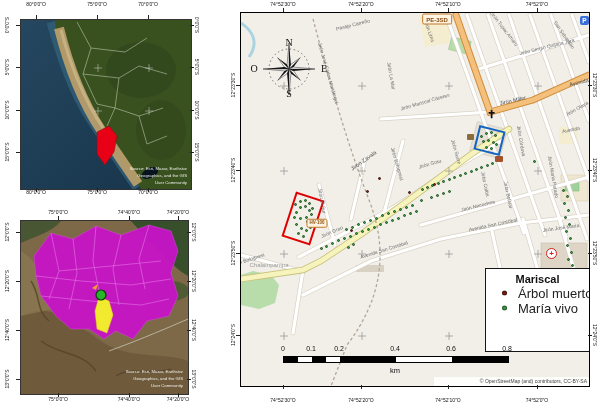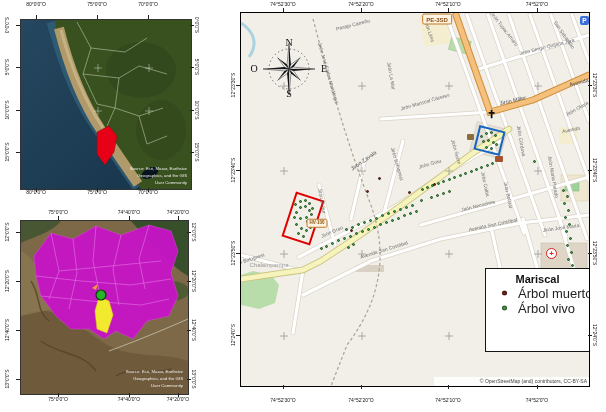--- a/index.html
+++ b/index.html
@@ -330,25 +330,42 @@
 
     <div id="legend">
       <div id="legend-title">Mariscal</div>
       <div id="legend-items">
           <div class="legend-row">
             <div class="legend-sym" style="width: 5px; height: 5px; border-radius: 50%; background: rgb(123, 29, 18); border: 0.8px solid rgba(0, 0, 0, 0.45); box-sizing: border-box; left: 16px;"></div>
             <div class="legend-label">Árbol muerto</div>
           </div>
           <div class="legend-row">
             <div class="legend-sym" style="width: 5px; height: 5px; border-radius: 50%; background: rgb(63, 155, 63); border: 0.8px solid rgba(0, 0, 0, 0.45); box-sizing: border-box; left: 16px;"></div>
-            <div class="legend-label">Árbol vivo</div>
+            <div class="legend-label">María vivo</div>
           </div>
         </div>
     </div>
 
+    <div id="scalebar">
+      <div id="sb-nums">
+          <div class="sb-num" style="left: 12px;">0</div>
+          <div class="sb-num" style="left: 40px;">0.1</div>
+          <div class="sb-num" style="left: 68px;">0.2</div>
+          <div class="sb-num" style="left: 124px;">0.4</div>
+          <div class="sb-num" style="left: 180px;">0.6</div>
+          <div class="sb-num" style="left: 236px;">0.8</div>
+        </div>
+      <div id="sb-bar">
+        <div class="sb-seg" style="left:0;width:14px;"></div>
+        <div class="sb-seg" style="left:28px;width:14px;"></div>
+        <div class="sb-seg" style="left:56px;width:56px;"></div>
+        <div class="sb-seg" style="left:168px;width:56px;"></div>
+      </div>
+      <div id="sb-unit">km</div>
+    </div>
 
     <div id="osm-attrib">© OpenStreetMap (and) contributors, CC-BY-SA</div>
   </div>
 
 <div class="ax h" style="left: 36px; top: 2px;">80°0'0"O</div>
     <div class="ax h" style="left: 36px; top: 190px;">80°0'0"O</div>
     <div class="tick" style="left: 35.5px; top: 15px; width: 1px; height: 4px;"></div>
     <div class="tick" style="left: 35.5px; top: 188px; width: 1px; height: 4px;"></div>
     <div class="ax h" style="left: 97px; top: 2px;">75°0'0"O</div>
     <div class="ax h" style="left: 97px; top: 190px;">75°0'0"O</div>

